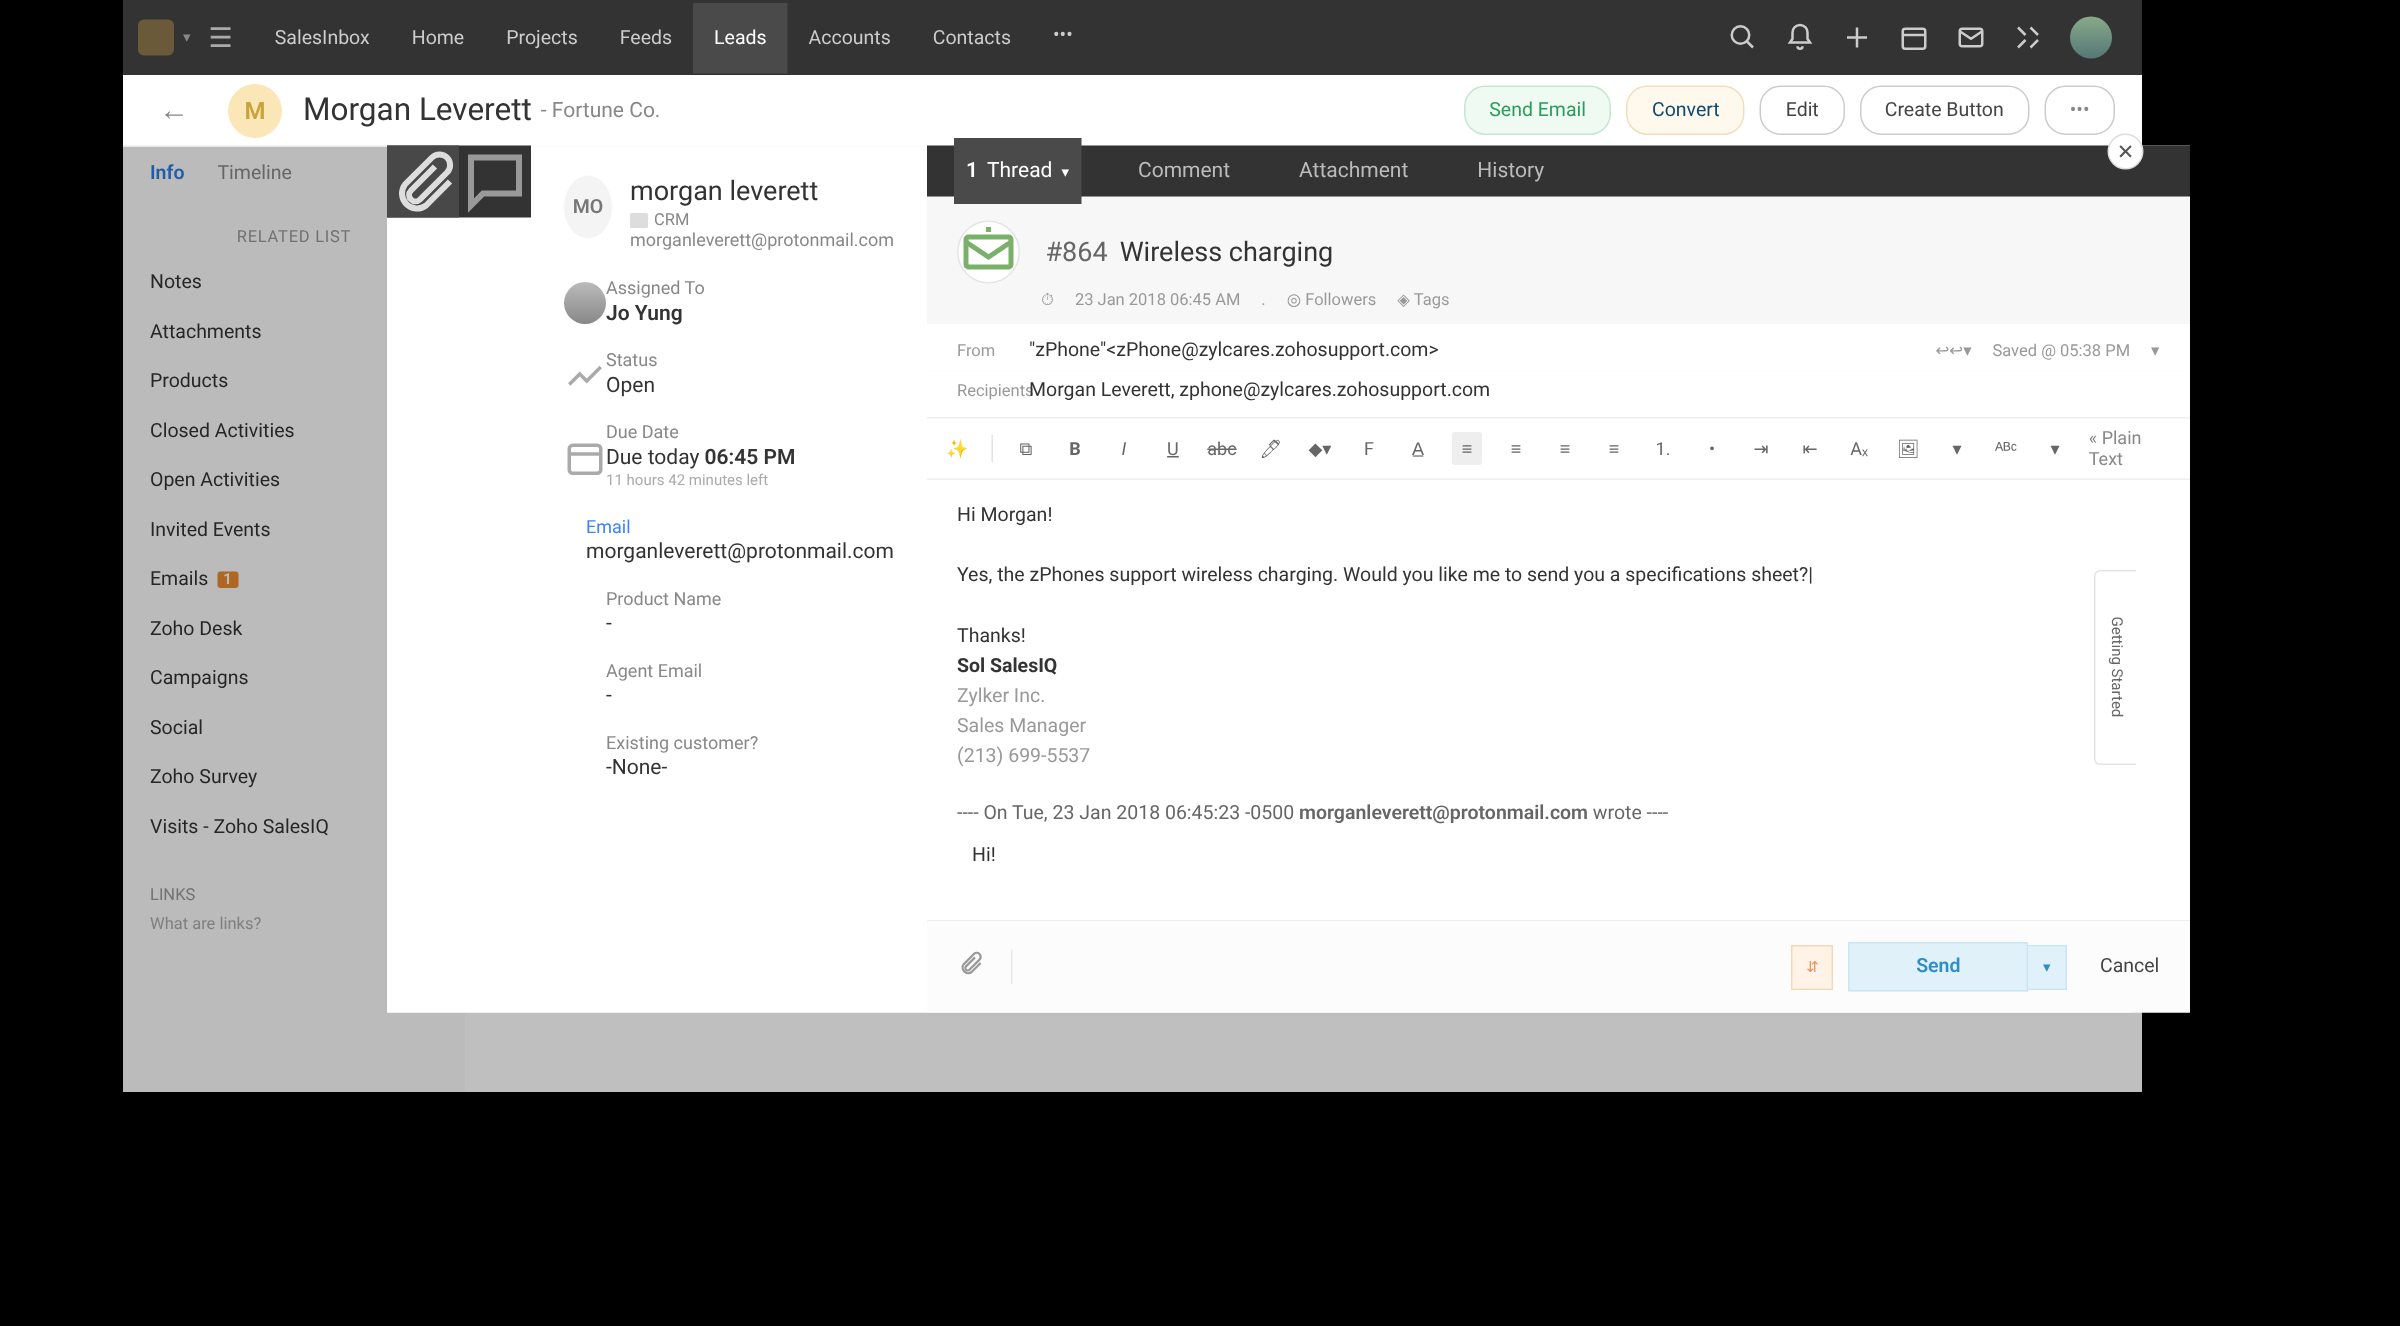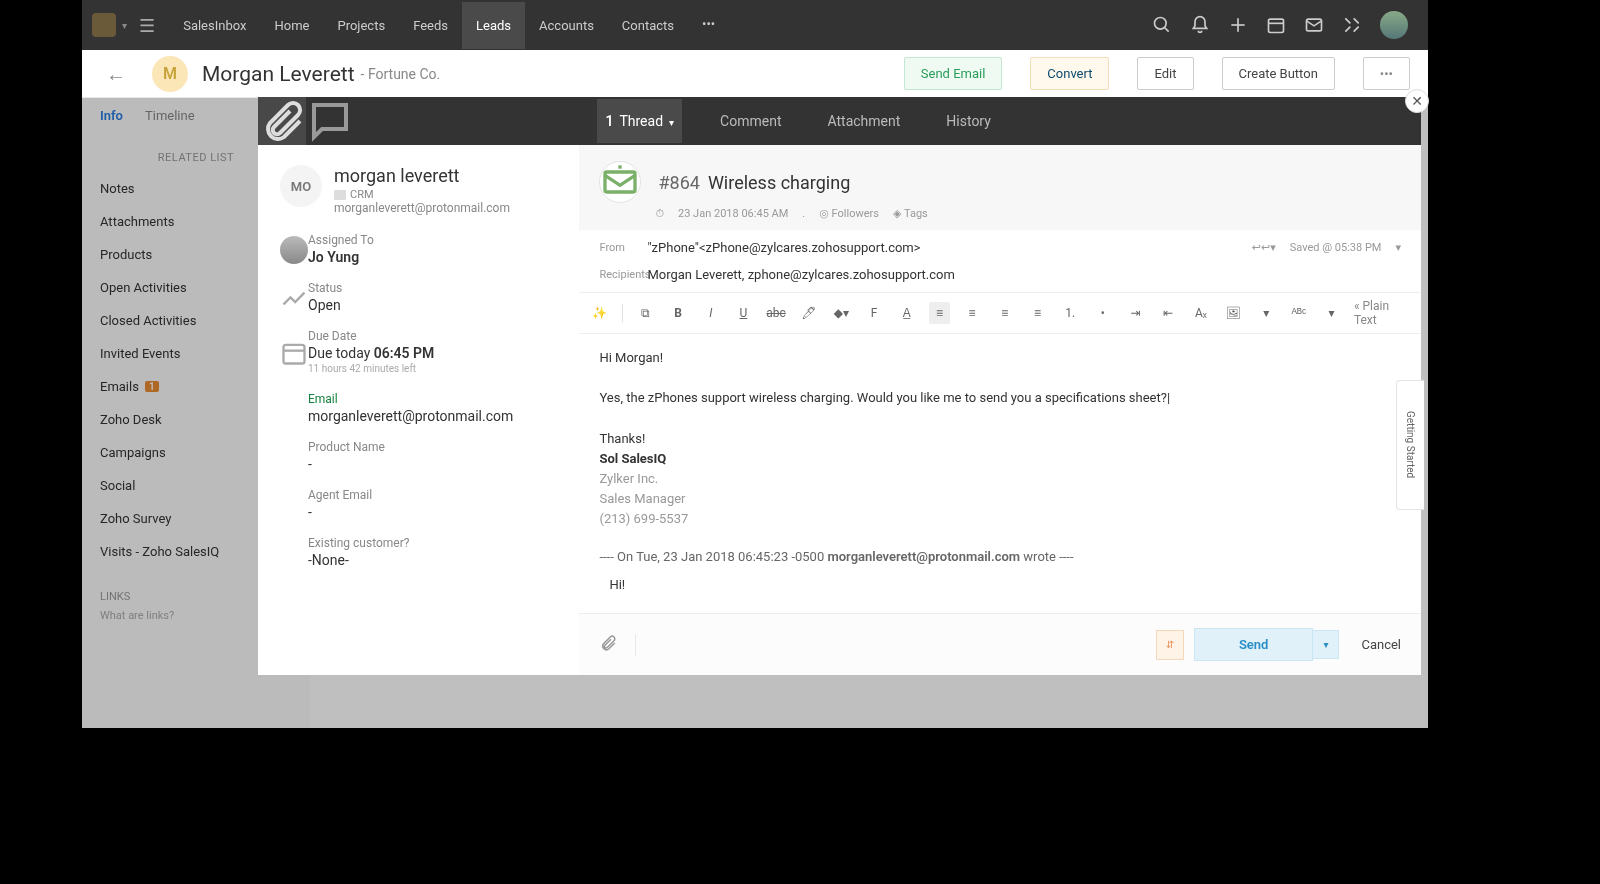--- a/index.html
+++ b/index.html
@@ -19,62 +19,62 @@
 .topbar .right-icons { display: flex; align-items: center; gap: 18px; padding-right: 10px; }
 .topbar .right-icons .ticon { width: 20px; height: 20px; color: #ccc; cursor: pointer; }
 .avatar-top { width: 28px; height: 28px; border-radius: 50%; background: linear-gradient(#8a8, #577); }
 
 .subheader { height: 48px; background: #fff; display: flex; align-items: center; padding: 0 18px; border-bottom: 1px solid #e8e8e8; }
 .subheader .back-arrow { font-size: 20px; color: #888; margin-right: 20px; cursor: pointer; padding: 6px; }
 .subheader .contact-pill { width: 36px; height: 36px; background: #fbe6b8; border-radius: 50%; display: flex; align-items: center; justify-content: center; color: #c7a33a; font-weight: 600; margin-right: 14px; }
 .subheader .contact-name { font-size: 21px; color: #333; }
 .subheader .contact-company { font-size: 14px; color: #888; margin-left: 6px; }
 .subheader .spacer { flex: 1; }
-.subheader .btn { padding: 8px 16px; border: 1px solid #ccc; border-radius: 2px; margin-left: 28px; font-size: 13px; color: #444; cursor: pointer; background: #fff; }
+.subheader .btn { padding: 8px 16px; border: 1px solid #ccc; border-radius: 14px; margin-left: 10px; font-size: 13px; color: #444; cursor: pointer; background: #fff; }
 .subheader .btn.green { color: #2a9d5a; border-color: #2a9d5a36; background:#effaf3; }
 .subheader .btn.convert { color: #0c4a6e; border-color: #d6932a44; background:#fff8ed; }
 .subheader .btn.more { padding: 8px 16px; color:#888; }
 
 .sidepanel { position: absolute; left: 0; top: 98px; width: 228px; bottom: 0; background: #fafafa; padding: 0 18px; font-size: 13px; color: #333; }
 .sidepanel .sp-tabs { display: flex; gap: 22px; padding-top: 10px; padding-bottom: 10px; }
 .sidepanel .sp-tabs span { color: #888; cursor: pointer; }
 .sidepanel .sp-tabs span.active { color: #2a7de1; font-weight: 600; }
 .sidepanel .sp-heading { color: #999; font-size: 11px; letter-spacing: .5px; margin-top: 18px; margin-bottom: 8px; text-align: center; }
 .sidepanel .sp-item { padding: 9px 0; color: #333; cursor: pointer; display:flex; align-items:center; gap:6px; }
 .sidepanel .sp-item .badge { background:#e88b2f; color:#fff; font-size:10px; padding:0 4px; border-radius:2px; font-weight:600; }
 .sidepanel .links-h { color: #999; font-size: 11px; margin-top: 22px; }
 .sidepanel .links-sub { color: #aaa; font-size: 11px; margin-top: 6px; }
 
 
 .modal-backdrop { position: absolute; left: 0; top: 98px; right: 0; bottom: 0; background: rgba(0,0,0,0.25); }
 .modal { position: absolute; left: 176px; top: 97px; width: 1163px; height: 578px; background: #fff; display: flex; }
 .modal-close { position: absolute; right: -8px; top: -8px; width: 24px; height: 24px; background: #fff; border: 1px solid #ddd; border-radius: 50%; display: flex; align-items: center; justify-content: center; font-size: 14px; color: #555; cursor: pointer; }
 
-.modal-left { width: 360px; background: #fff; display: flex; flex-direction: column; }
+.modal-left { width: 360px; background: #fff; display: flex; flex-direction: row; }
 .modal-left-tabs { height: 48px; background: #333; display: flex; }
 .modal-left-tabs .mlt { width: 48px; display: flex; align-items: center; justify-content: center; color: #999; cursor: pointer; }
 .modal-left-tabs .mlt.active { background: #484848; color: #ddd; }
 .modal-left-body { flex: 1; padding: 20px 22px; overflow: auto; }
 .mlb-head { display: flex; align-items: flex-start; margin-bottom: 18px; }
 .mlb-avatar { width: 42px; height: 42px; border-radius: 50%; background: #f4f4f4; display: flex; align-items: center; justify-content: center; color: #777; font-weight: 600; margin-right: 12px; font-size: 13px; }
 .mlb-name { font-size: 18px; color: #333; }
 .mlb-crm { font-size: 11px; color: #888; display: flex; align-items: center; gap: 4px; margin-top: 2px; }
 .mlb-crm .crm-ico { width:12px; height:10px; background:#ddd; border-radius:1px; }
 .mlb-email { font-size: 12px; color: #888; }
 .mlb-field { display: flex; margin: 16px 0; }
 .mlb-field .ficon { width: 28px; color: #aaa; font-size: 14px; padding-top:3px; display:flex; justify-content:center; }
 .mlb-field .flabel { font-size: 12px; color: #888; }
 .mlb-field .fvalue { font-size: 14px; color: #333; margin-top: 2px; }
-.mlb-field .fvalue.red { color: #15803d; font-size:12px; }
+.mlb-field .fvalue.red { color: #3b82f6; font-size:12px; }
 .mlb-field .fvalue .bold { font-weight:600; }
 .mlb-field .fsub { font-size: 10px; color: #aaa; margin-top: 2px; }
 .assignee-av { width:28px; height:28px; border-radius:50%; background:linear-gradient(#bbb,#888); }
 
 .modal-right { flex: 1; background: #f7f7f7; display: flex; flex-direction: column; }
-.mr-tabs { height: 48px; background: #333; display: flex; align-items: center; padding: 0 18px; color: #bbb; font-size: 14px; gap: 30px; }
+.mr-tabs { height: 34px; background: #333; display: flex; align-items: center; padding: 0 18px; color: #bbb; font-size: 14px; gap: 30px; }
 .mr-tabs .mr-tab { cursor: pointer; padding: 14px 8px; }
 .mr-tabs .mr-tab.active { background: #4a4a4a; color: #fff; }
 .mr-tabs .mr-tab .num { font-weight:600; margin-right:6px; }
 .mr-tabs .chev { margin-left:6px; font-size:10px; }
 
 .mr-head { padding: 16px 20px 10px; }
 .mr-title-row { display: flex; align-items: center; gap: 17px; }
 .mr-title-icon { width: 42px; height: 42px; border: 1px solid #e4e4e4; border-radius: 50%; display: flex; align-items: center; justify-content: center; color: #7ab069; font-size: 18px; background:#fff; }
 .mr-title-text { font-size: 18px; color: #333; display:flex; align-items:center; gap:8px; }
 .mr-title-text .ticket-id { color:#666; }
@@ -181,24 +181,24 @@
     <div class="sp-item">
         <span>Notes</span>
       </div>
     <div class="sp-item">
         <span>Attachments</span>
       </div>
     <div class="sp-item">
         <span>Products</span>
       </div>
     <div class="sp-item">
+        <span>Closed Activities</span>
+      </div>
+    <div class="sp-item">
         <span>Open Activities</span>
-      </div>
-    <div class="sp-item">
-        <span>Closed Activities</span>
       </div>
     <div class="sp-item">
         <span>Invited Events</span>
       </div>
     <div class="sp-item">
         <span>Emails</span>
         <span class="badge">1</span>
       </div>
     <div class="sp-item">
         <span>Zoho Desk</span>

